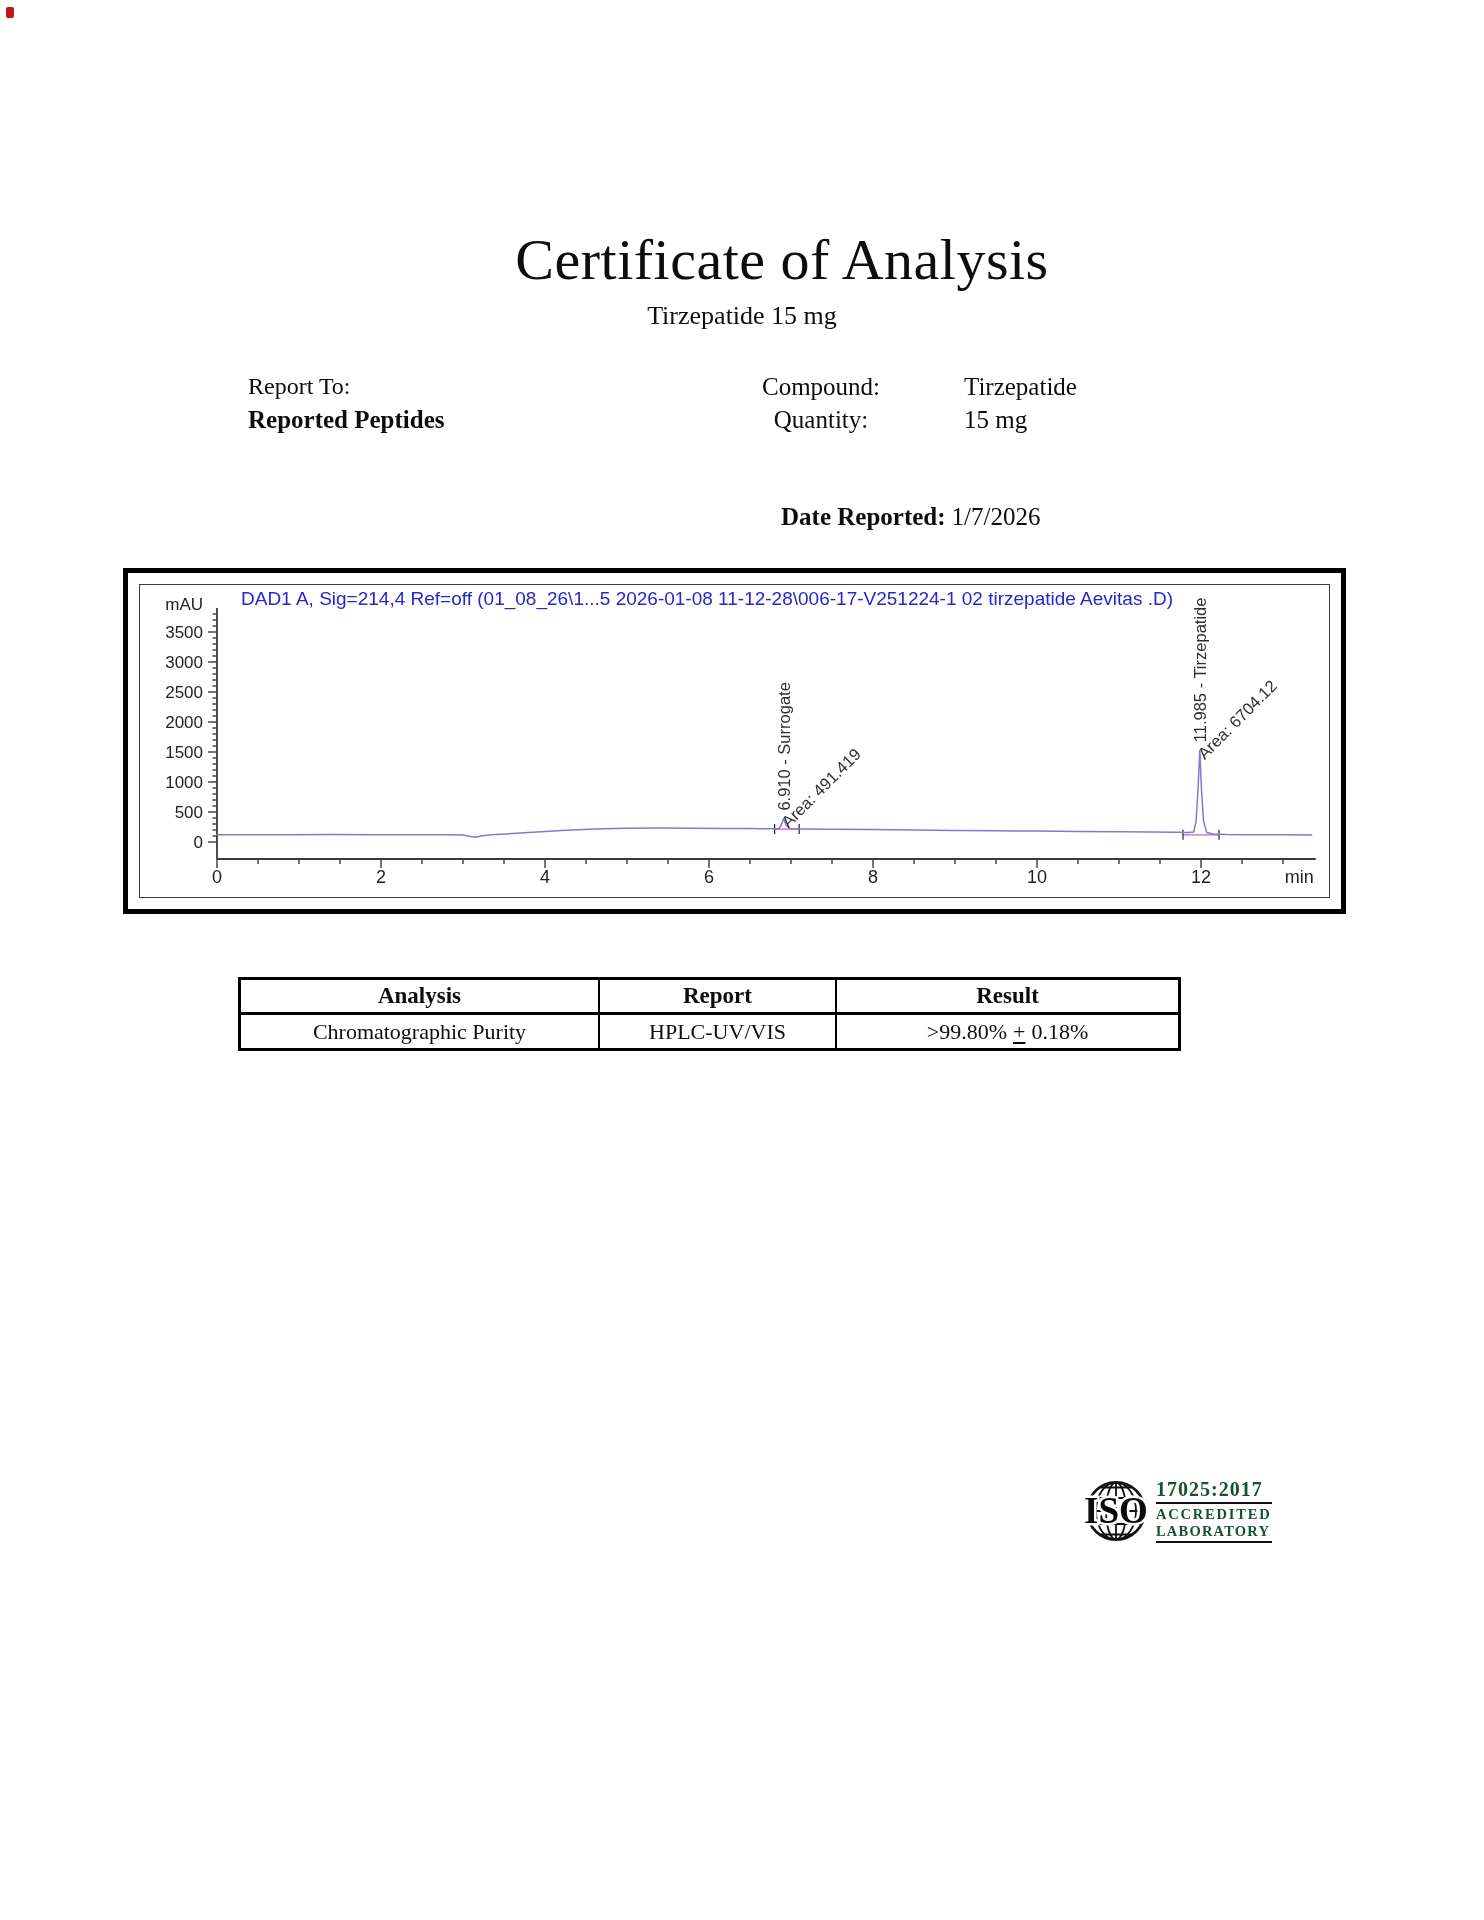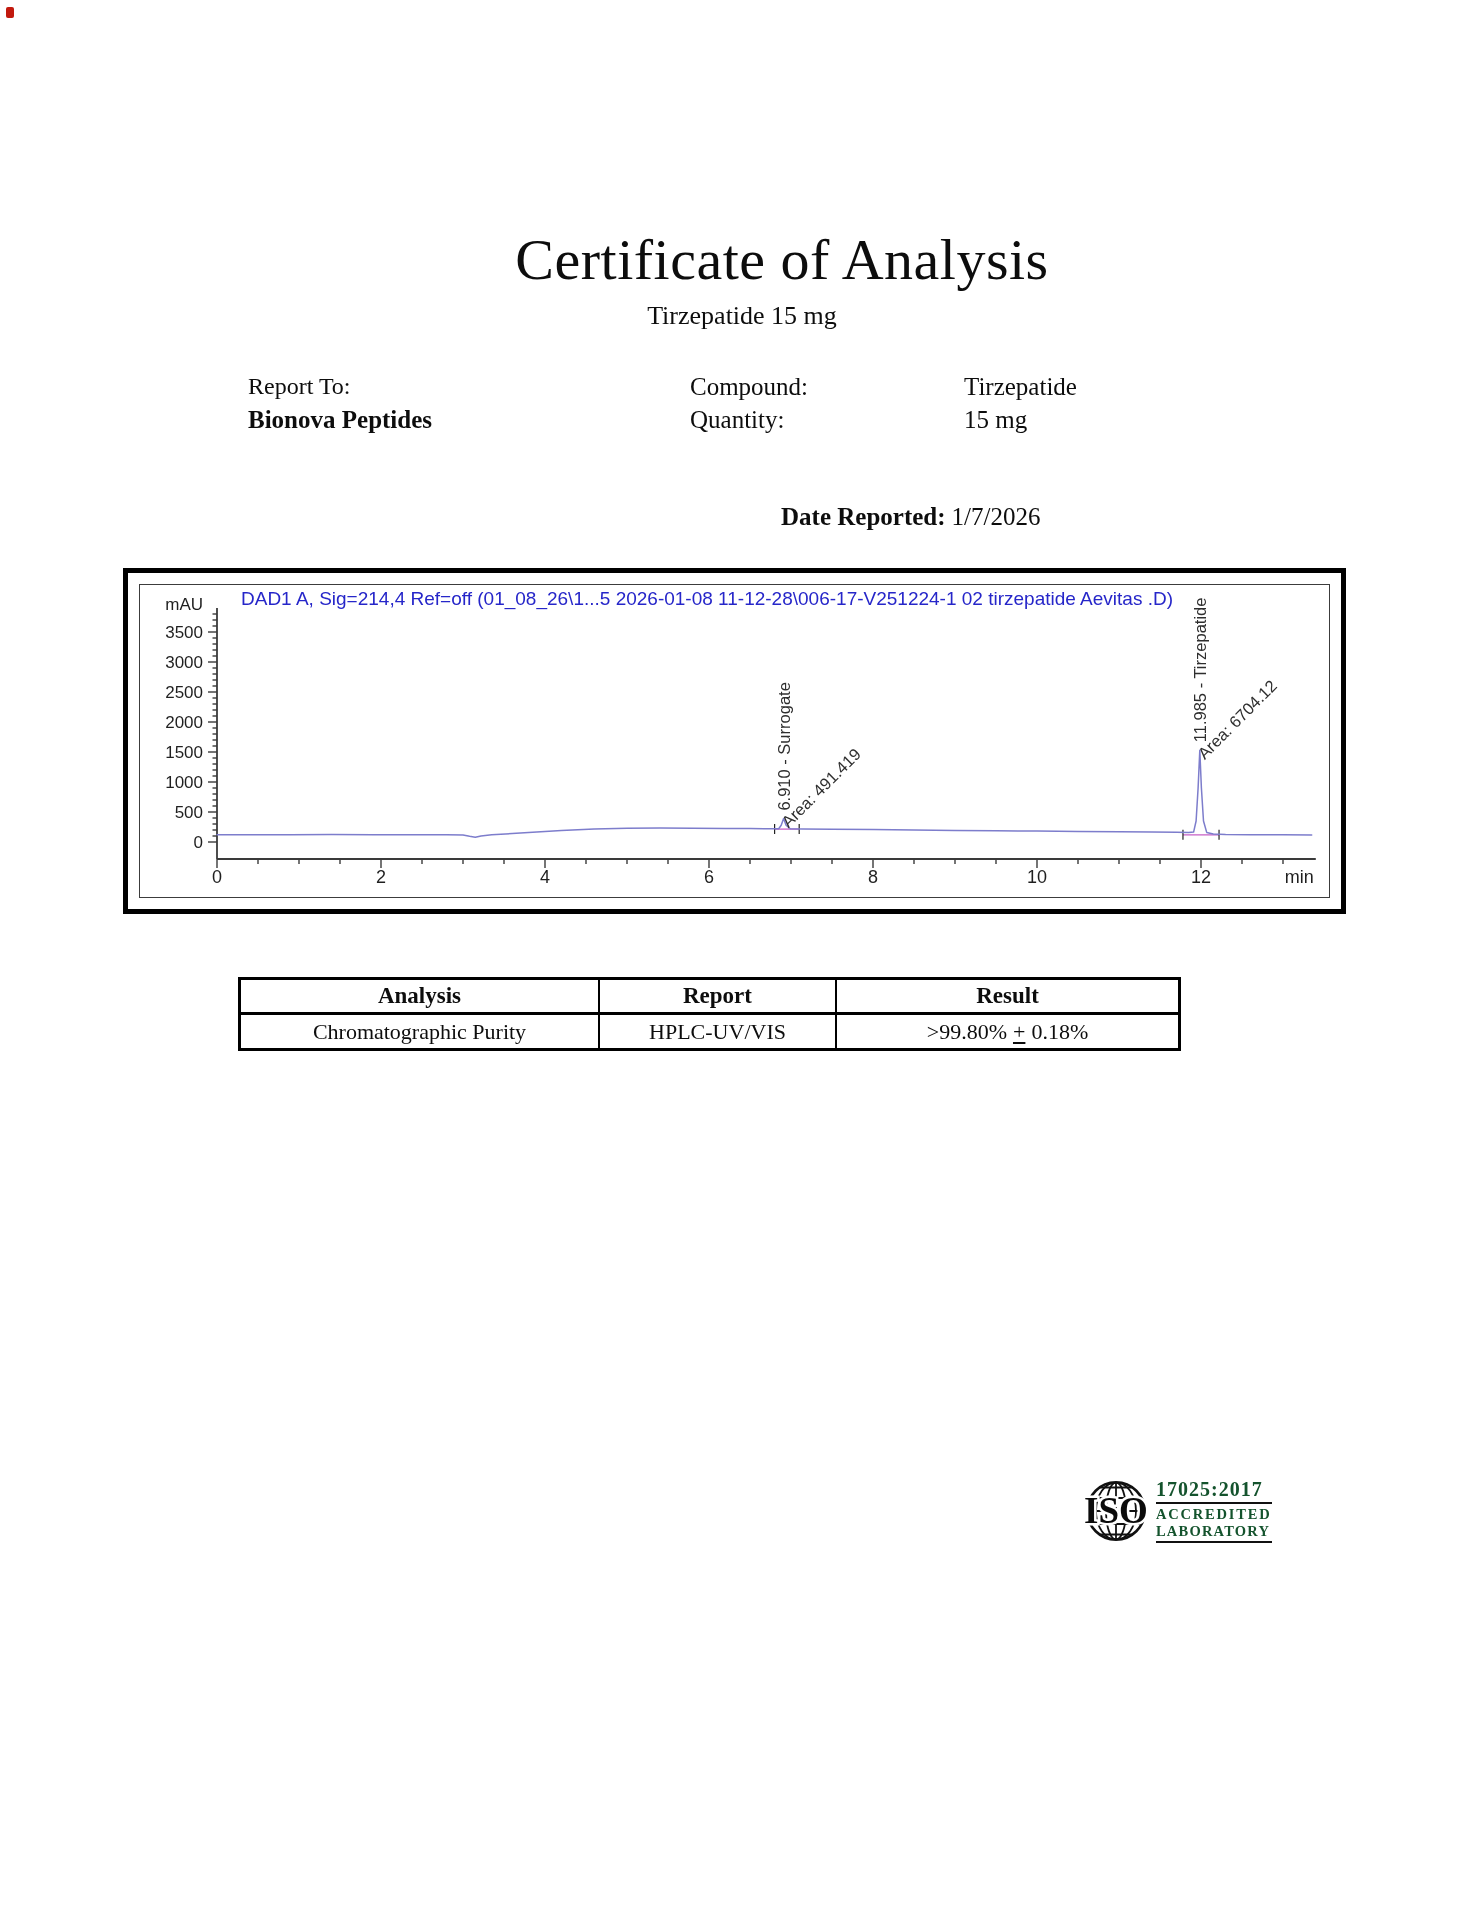--- a/index.html
+++ b/index.html
@@ -6,21 +6,21 @@
   .page{position:relative;width:1484px;height:1920px;background:#fff;overflow:hidden;
         font-family:"Liberation Serif",serif;color:#0d0d0d;}
   .artifact-dot{position:absolute;left:6px;top:7px;width:8px;height:11px;background:#c2190e;border-radius:2px;}
   .doc-title{position:absolute;left:0;top:226px;width:100%;text-align:center;
              font-size:58px;font-weight:400;letter-spacing:0.5px;padding-left:40px;}
   .doc-subtitle{position:absolute;left:0;top:301px;width:100%;text-align:center;font-size:26px;}
   .report-block{position:absolute;left:248px;top:370px;font-size:24px;line-height:33px;}
   .report-name{font-weight:bold;font-size:25px;}
   .compound-block{position:absolute;left:690px;top:370px;display:grid;
                   grid-template-columns:262px auto;column-gap:12px;font-size:25px;line-height:33px;}
-  .compound-block .lbl{text-align:left;}
+  .compound-block .lbl{text-align:center;}
   .date-line{position:absolute;left:781px;top:503px;font-size:25px;}
   .date-line .lbl{margin-right:6px;font-weight:bold;}
 
   
   .chart-frame{position:absolute;left:123px;top:568px;width:1223px;height:346px;
                border:5px solid #000;box-sizing:border-box;background:#fff;}
   .chart-inner{position:absolute;left:11px;top:11px;right:11px;bottom:11px;border:1px solid #3c3c3c;}
   .chart-header{position:absolute;left:113px;top:15px;font-family:"Liberation Sans",sans-serif;
                 font-size:19px;white-space:nowrap;text-align:right;}
   .chart-svg{position:absolute;left:17px;top:17px;}
@@ -51,21 +51,21 @@
 
 <div class="page">
 
   <div class="artifact-dot"></div>
 
   <div class="doc-title">Certificate of Analysis</div>
   <div class="doc-subtitle">Tirzepatide 15 mg</div>
 
   <div class="report-block">
     <div>Report To:</div>
-    <div class="report-name">Bionova Peptides</div>
+    <div class="report-name">Reported Peptides</div>
   </div>
 
   <div class="compound-block">
     <span class="lbl">Compound:</span>
     <span>Tirzepatide</span>
     <span class="lbl">Quantity:</span>
     <span>15 mg</span>
   </div>
 
   <div class="date-line">

